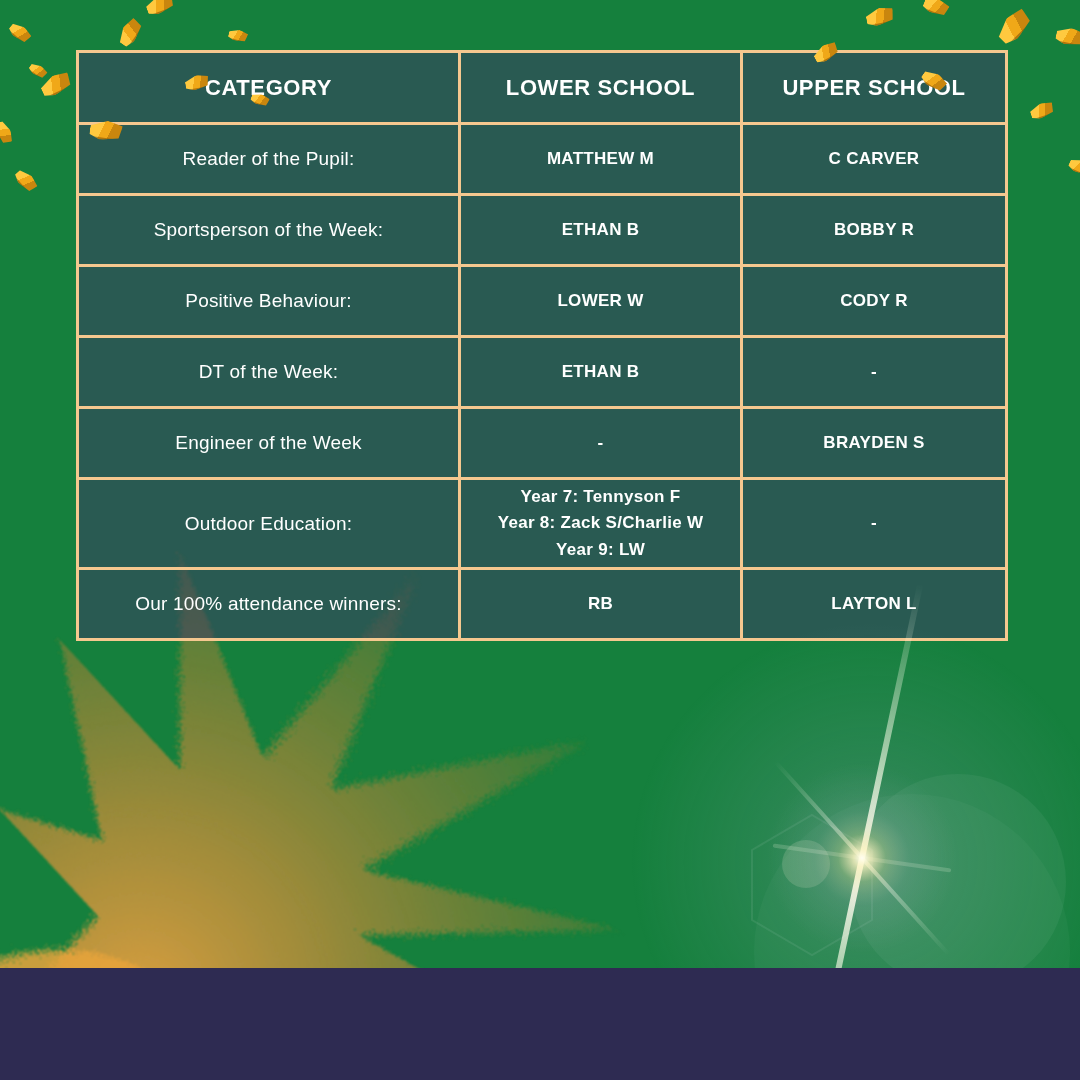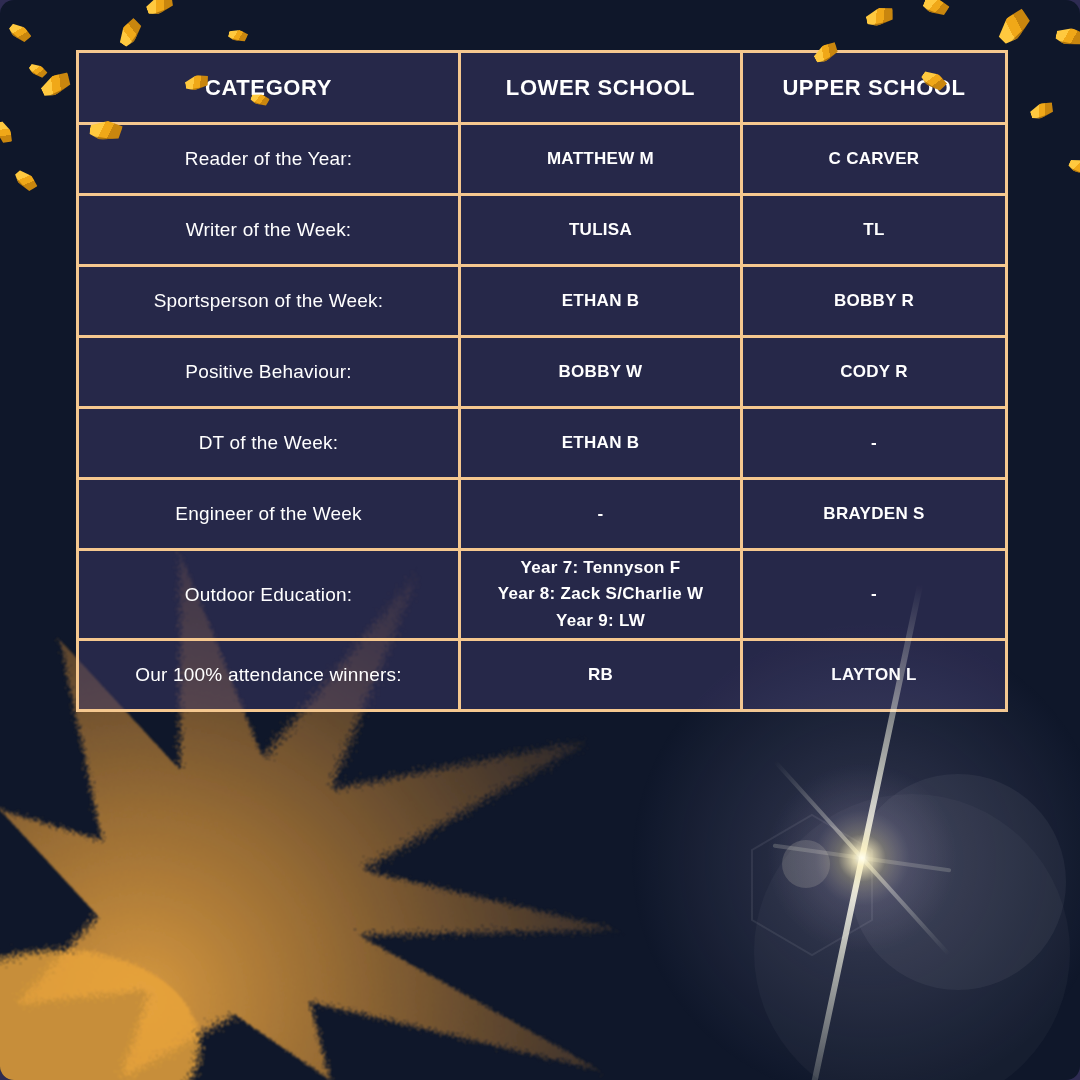--- a/index.html
+++ b/index.html
@@ -1,20 +1,19 @@
 <!DOCTYPE html>
 <html><head>
 <meta charset="utf-8">
 <style>
   html,body{margin:0;padding:0;background:#2e2b52;}
   .canvas{
-    position:relative;width:1080px;height:1080px;overflow:hidden;
-    background:#0f172a;
+    position:relative;width:1080px;height:968px;overflow:hidden;
+    background:#15803d;
     font-family:"Liberation Sans", sans-serif;
-    border-radius:14px;
   }
   
   .star-layer{position:absolute;inset:0;z-index:1;pointer-events:none;}
   
   .table-wrap{position:absolute;left:76px;top:50px;z-index:2;}
   table.awards{
     border-collapse:collapse;table-layout:fixed;
     width:929px;
   }
   table.awards col.c-cat{width:382px;}
@@ -76,44 +75,39 @@
         </colgroup>
       <thead>
         <tr class="r-head">
           <th class="hdr">CATEGORY</th>
           <th class="hdr">LOWER SCHOOL</th>
           <th class="hdr">UPPER SCHOOL</th>
         </tr>
       </thead>
       <tbody>
     <tr class="r-norm">
-      <td class="cat">Reader of the Year:</td>
+      <td class="cat">Reader of the Pupil:</td>
       <td class="val">MATTHEW M</td>
       <td class="val">C CARVER</td>
     </tr>
 
-    <tr class="r-norm">
-      <td class="cat">Writer of the Week:</td>
-      <td class="val">TULISA</td>
-      <td class="val">TL</td>
-    </tr>
 
 
 
     <tr class="r-norm">
       <td class="cat">Sportsperson of the Week:</td>
       <td class="val">ETHAN B</td>
       <td class="val">BOBBY R</td>
     </tr>
 
 
 
     <tr class="r-norm">
       <td class="cat">Positive Behaviour:</td>
-      <td class="val">BOBBY W</td>
+      <td class="val">LOWER W</td>
       <td class="val">CODY R</td>
     </tr>
 
     <tr class="r-norm">
       <td class="cat">DT of the Week:</td>
       <td class="val">ETHAN B</td>
       <td class="val">-</td>
     </tr>
 
     <tr class="r-norm">

